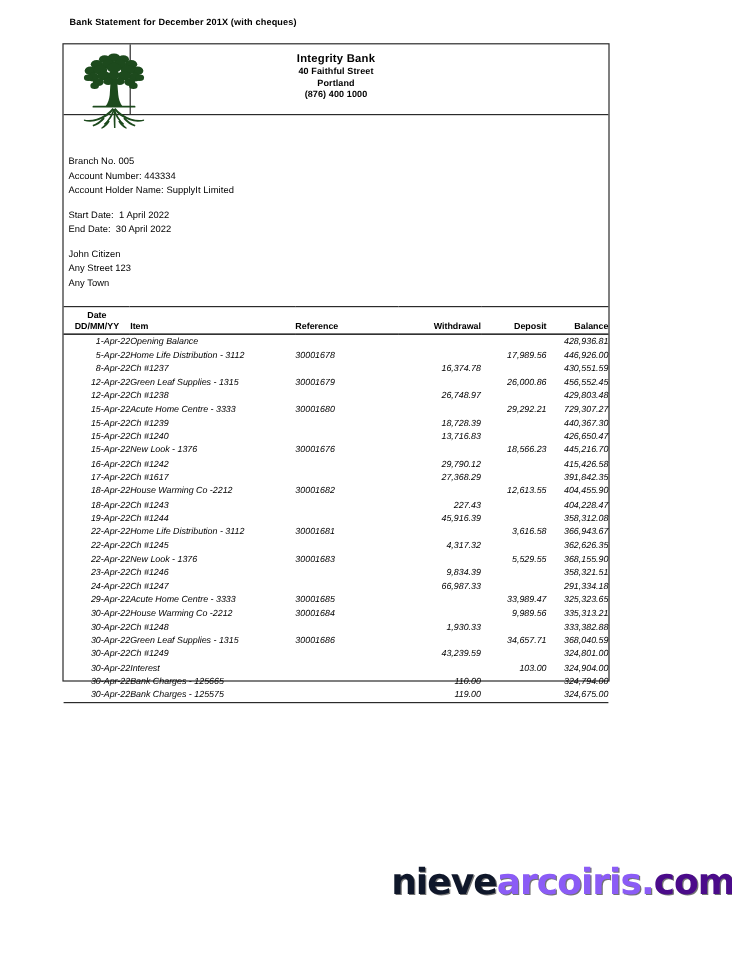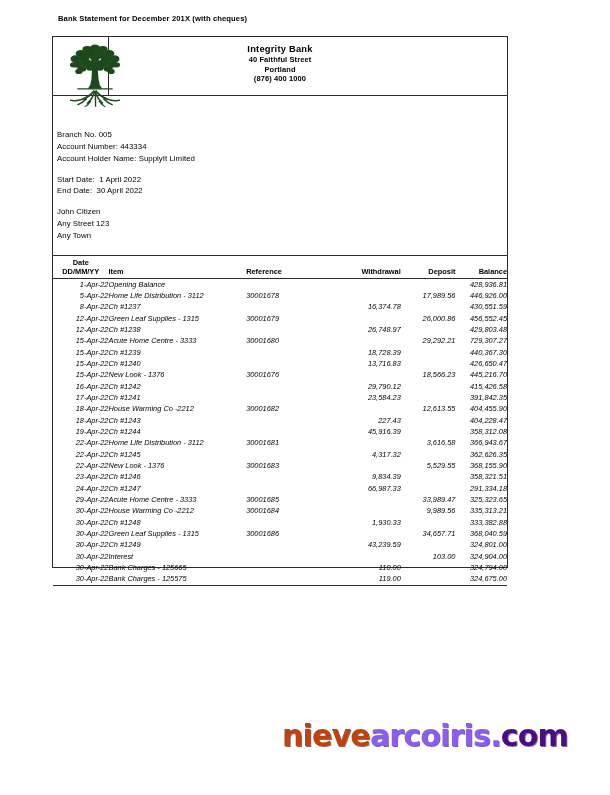--- a/index.html
+++ b/index.html
@@ -335,23 +335,23 @@
           <tr>
             <td class="c-date">16-Apr-22</td>
             <td class="c-item">Ch #1242</td>
             <td class="c-reference"></td>
             <td class="c-withdrawal">29,790.12</td>
             <td class="c-deposit"></td>
             <td class="c-balance">415,426.58</td>
           </tr>
           <tr>
             <td class="c-date">17-Apr-22</td>
-            <td class="c-item">Ch #1241</td>
-            <td class="c-reference"></td>
-            <td class="c-withdrawal">23,584.23</td>
+            <td class="c-item">Ch #1617</td>
+            <td class="c-reference"></td>
+            <td class="c-withdrawal">27,368.29</td>
             <td class="c-deposit"></td>
             <td class="c-balance">391,842.35</td>
           </tr>
           <tr>
             <td class="c-date">18-Apr-22</td>
             <td class="c-item">House Warming Co  -2212</td>
             <td class="c-reference">30001682</td>
             <td class="c-withdrawal"></td>
             <td class="c-deposit">12,613.55</td>
             <td class="c-balance">404,455.90</td>
@@ -477,14 +477,14 @@
             <td class="c-balance">324,675.00</td>
           </tr>
         </tbody>
     </table>
     <div id="txn-bottom-rule"></div>
   </div>
 
 </div>
 
 <div id="watermark">
-  <span class="wm-a" style="color: #c2410c;">nieve</span><span class="wm-b" style="color: #8b5cf6;">arcoiris.</span><span class="wm-c" style="color: rgb(75, 11, 138);">com</span>
+  <span class="wm-a" style="color: #0f172a; margin-left: 44px;">nieve</span><span class="wm-b" style="color: #8b5cf6;">arcoiris.</span><span class="wm-c" style="color: rgb(75, 11, 138);">com</span>
 </div>
 
 </body></html>

